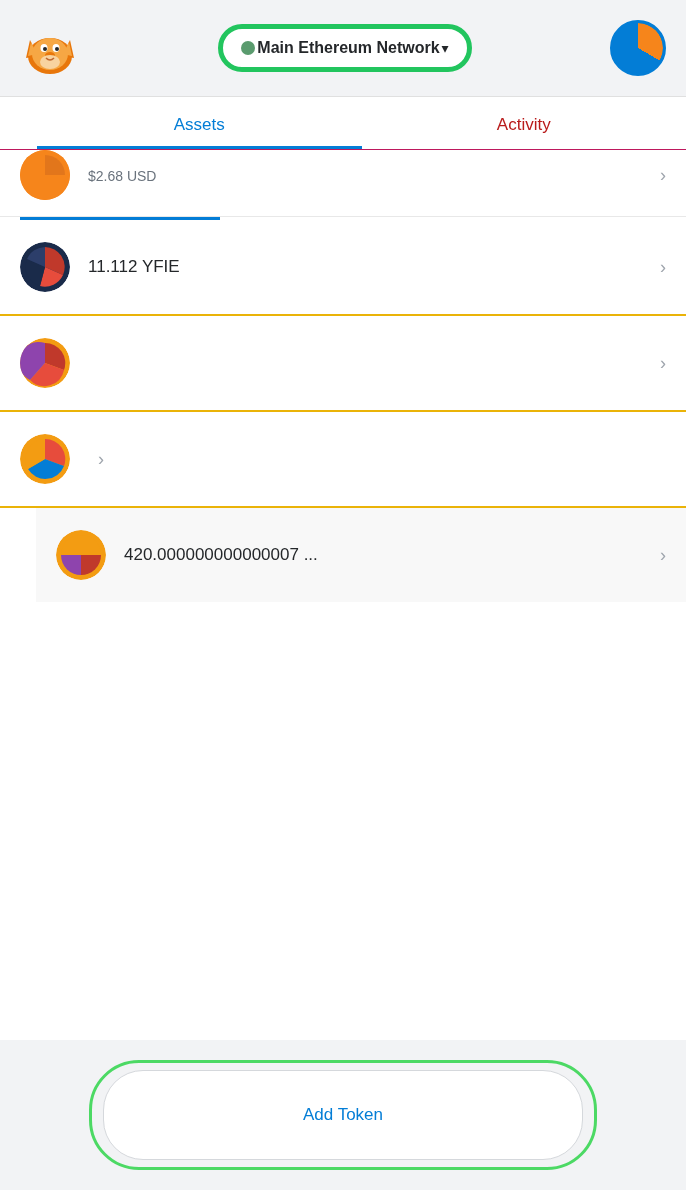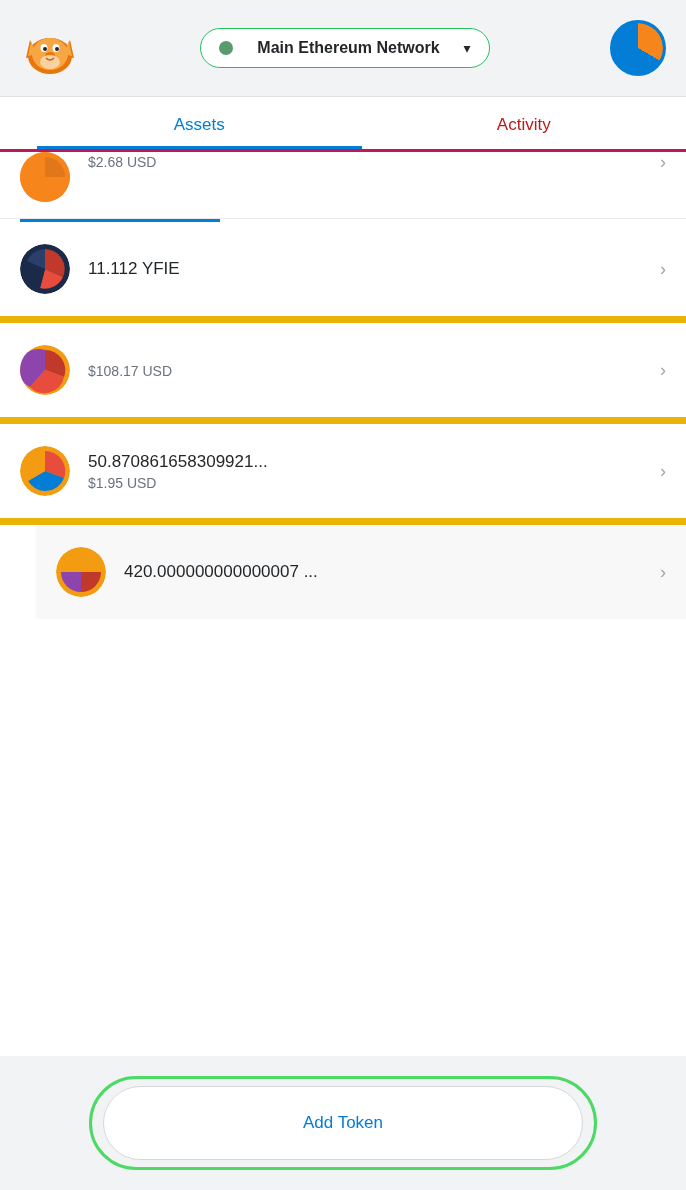--- a/index.html
+++ b/index.html
@@ -22,25 +22,25 @@
       border-bottom: 1px solid #e0e0e0;
     }
     .metamask-logo {
       width: 60px;
       height: 60px;
     }
     .network-selector {
       display: flex;
       align-items: center;
       background: white;
-      border: 1px solid #22c55e;
+      border: 5px solid #22c55e;
       border-radius: 30px;
       padding: 10px 18px;
       cursor: pointer;
-      gap: 24px;
+      gap: 2px;
     }
     .network-dot {
       width: 14px;
       height: 14px;
       border-radius: 50%;
       background: #5a9b6e;
       flex-shrink: 0;
     }
     .network-name {
       font-size: 16px;
@@ -65,21 +65,21 @@
       width: 100%;
       height: 100%;
       background: conic-gradient(#f6851b 0deg 120deg, #037dd6 120deg 360deg);
       border-radius: 50%;
     }
 
     
     .tabs {
       display: flex;
       background: white;
-      border-bottom: 3px solid #be185d;
+      border-bottom: 1px solid #be185d;
       padding-left: 37px;
     }
     .tab {
       flex: 1;
       text-align: center;
       padding: 18px 0 14px;
       font-size: 17px;
       font-weight: 500;
       color: #b91c1c;
       cursor: pointer;
@@ -100,21 +100,21 @@
 
     
     .token-list {
       flex: 1;
       background: white;
     }
     .token-item {
       display: flex;
       align-items: center;
       padding: 22px 20px;
-      border-bottom: 7px solid #eab308;
+      border-bottom: 2px solid #eab308;
       background: white;
       cursor: pointer;
       position: relative;
     }
     .token-item:last-child {
       border-bottom: none;
       margin-left: 36px;
     }
     .token-item.highlighted {
       background: #f8f8f8;
@@ -144,20 +144,21 @@
     }
     .chevron-right {
       color: #9fa5ad;
       font-size: 18px;
       margin-left: 10px;
     }
 
     
     .token-item-partial {
       display: flex;
+      align-items: center;
       padding: 0 20px 16px;
       border-bottom: 1px solid #e8e8e8;
       background: white;
       cursor: pointer;
       position: relative;
     }
     .partial-icon {
       width: 50px;
       height: 50px;
       border-radius: 50%;
@@ -190,21 +191,21 @@
     }
     .add-token-oval {
       position: absolute;
       inset: -10px -14px;
       border-radius: 50px;
       border: 3px solid #4cd964;
       pointer-events: none;
     }
     .add-token-btn {
       width: 100%;
-      padding: 26px 0;
+      padding: 34px 0;
       background: white;
       border: 1.5px solid #d5d8dc;
       border-radius: 40px;
       font-size: 17px;
       font-weight: 500;
       color: #037dd6;
       cursor: pointer;
       text-align: center;
     }
 
@@ -294,37 +295,32 @@
   <div class="token-item">
     <div class="token-icon">
       <svg width="50" height="50" viewBox="0 0 50 50">
         <circle cx="25" cy="25" r="25" fill="#f39c12"></circle>
         <path d="M25 25 L25 5 A20 20 0 0 1 44 32 Z" fill="#c0392b"></path>
         <path d="M25 25 L44 32 A20 20 0 0 1 10 42 Z" fill="#e74c3c"></path>
         <path d="M25 25 L10 42 A20 20 0 0 1 25 5 Z" fill="#8e44ad"></path>
       </svg>
     </div>
     <div class="token-info">
-      <div class="token-usd">$108.17 USD</div>
     </div>
     <span class="chevron-right">›</span>
   </div>
 
   <div class="token-item">
     <div class="token-icon">
       <svg width="50" height="50" viewBox="0 0 50 50">
         <circle cx="25" cy="25" r="25" fill="#f39c12"></circle>
         <path d="M25 25 L25 5 A20 20 0 0 1 44 32 Z" fill="#e74c3c"></path>
         <path d="M25 25 L44 32 A20 20 0 0 1 8 35 Z" fill="#037dd6"></path>
         <path d="M25 25 L8 35 A20 20 0 0 1 25 5 Z" fill="#f39c12"></path>
       </svg>
-    </div>
-    <div class="token-info">
-      <div class="token-amount">50.870861658309921...</div>
-      <div class="token-usd">$1.95 USD</div>
     </div>
     <span class="chevron-right">›</span>
   </div>
 
   <div class="token-item highlighted">
     <div class="token-icon">
       <svg width="50" height="50" viewBox="0 0 50 50">
         <circle cx="25" cy="25" r="25" fill="#f39c12"></circle>
         <path d="M25 25 L25 5 A20 20 0 0 1 45 25 Z" fill="#f39c12"></path>
         <path d="M25 25 L45 25 A20 20 0 0 1 25 45 Z" fill="#c0392b"></path>

